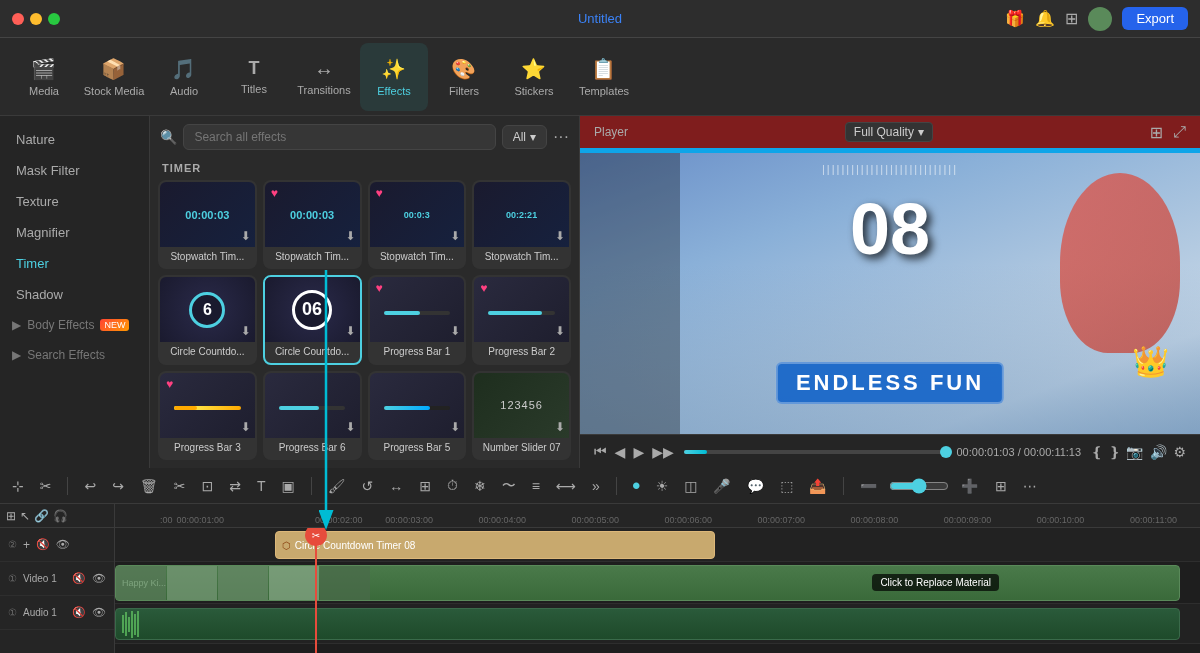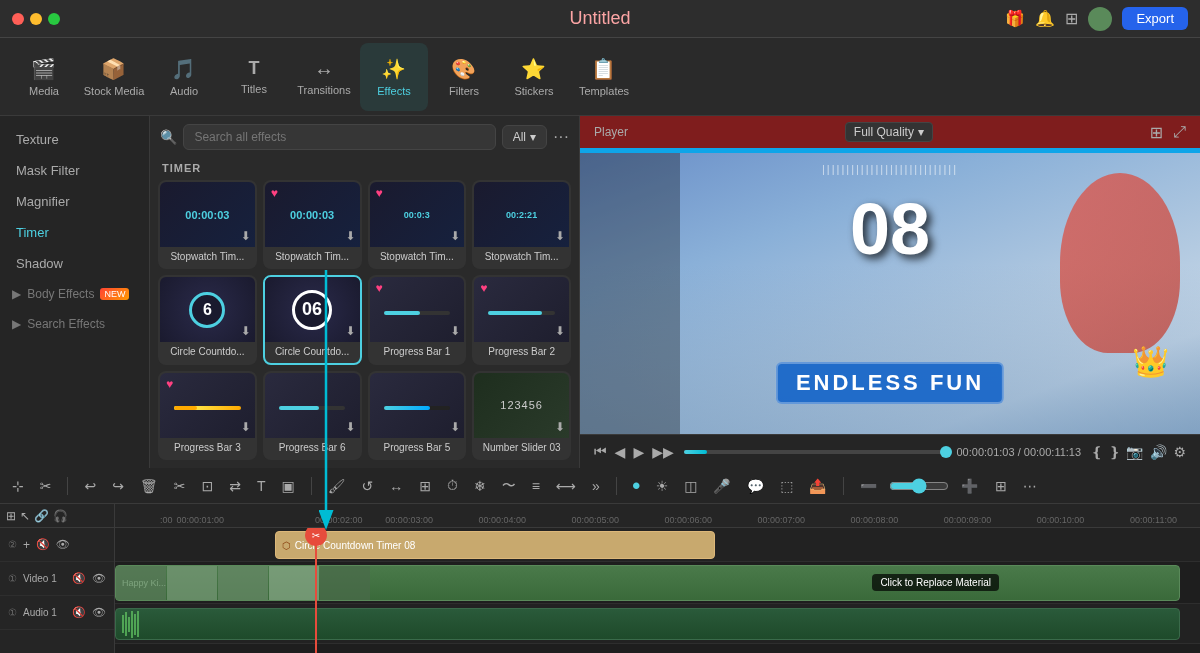--- a/index.html
+++ b/index.html
@@ -5,21 +5,21 @@
     * { box-sizing: border-box; margin: 0; padding: 0; }
     body { font-family: -apple-system, BlinkMacSystemFont, 'Segoe UI', sans-serif; background: #1e1e1e; color: #fff; width: 1200px; height: 653px; overflow: hidden; }
 
     
     .titlebar { height: 38px; background: #2d2d2d; display: flex; align-items: center; justify-content: space-between; padding: 0 12px; border-bottom: 1px solid #444; }
     .titlebar-controls { display: flex; gap: 6px; }
     .titlebar-btn { width: 12px; height: 12px; border-radius: 50%; }
     .btn-close { background: #ff5f57; }
     .btn-min { background: #febc2e; }
     .btn-max { background: #28c840; }
-    .titlebar-title { font-size: 18px; color: #fca5a5; position: absolute; left: 50%; transform: translateX(-50%); }
+    .titlebar-title { font-size: 13px; color: #3b82f6; position: absolute; left: 50%; transform: translateX(-50%); }
     .titlebar-right { display: flex; align-items: center; gap: 10px; }
     .export-btn { background: #2563eb; color: #fff; border: none; border-radius: 6px; padding: 4px 14px; font-size: 13px; cursor: pointer; display: flex; align-items: center; gap: 4px; }
 
     
     .top-toolbar { height: 78px; background: #2a2a2a; display: flex; align-items: center; padding: 0 10px; gap: 2px; border-bottom: 1px solid #3a3a3a; }
     .toolbar-item { display: flex; flex-direction: column; align-items: center; justify-content: center; width: 68px; height: 68px; cursor: pointer; border-radius: 8px; gap: 4px; color: #aaa; font-size: 11px; }
     .toolbar-item.active { color: #4dd0e1; background: #2a3a3a; }
     .toolbar-icon { font-size: 20px; }
 
     
@@ -140,22 +140,23 @@
   </div>
   <div class="toolbar-item">
     <span class="toolbar-icon">📋</span>
     <span>Templates</span>
   </div>
 </div>
 
 <div class="main-area">
 
   <div class="left-panel">
+    <div class="left-panel-item">Nature</div>
+    <div class="left-panel-item">Mask Filter</div>
     <div class="left-panel-item">Texture</div>
-    <div class="left-panel-item">Mask Filter</div>
     <div class="left-panel-item">Magnifier</div>
     <div class="left-panel-item active" style="color:#4dd0e1;">Timer</div>
     <div class="left-panel-item">Shadow</div>
     <div class="left-panel-section">
       <span>▶</span>
       <span>Body Effects</span>
       <span class="badge-new">NEW</span>
     </div>
     <div class="left-panel-section">
       <span>▶</span>
@@ -301,21 +302,21 @@
         <div class="effect-label">Progress Bar 5</div>
       </div>
 
       <div class="effect-item">
         <div class="effect-thumb thumb-number">
           <div class="thumb-inner">
             <span class="thumb-numbers-row">123456</span>
           </div>
           <span class="download-icon">⬇</span>
         </div>
-        <div class="effect-label">Number Slider 03</div>
+        <div class="effect-label">Number Slider 07</div>
       </div>
 
     </div>
   </div>
 
   <div class="player-area">
     <div class="player-header">
       <span class="player-label">Player</span>
       <div class="quality-select">
         <span>Full Quality</span>

